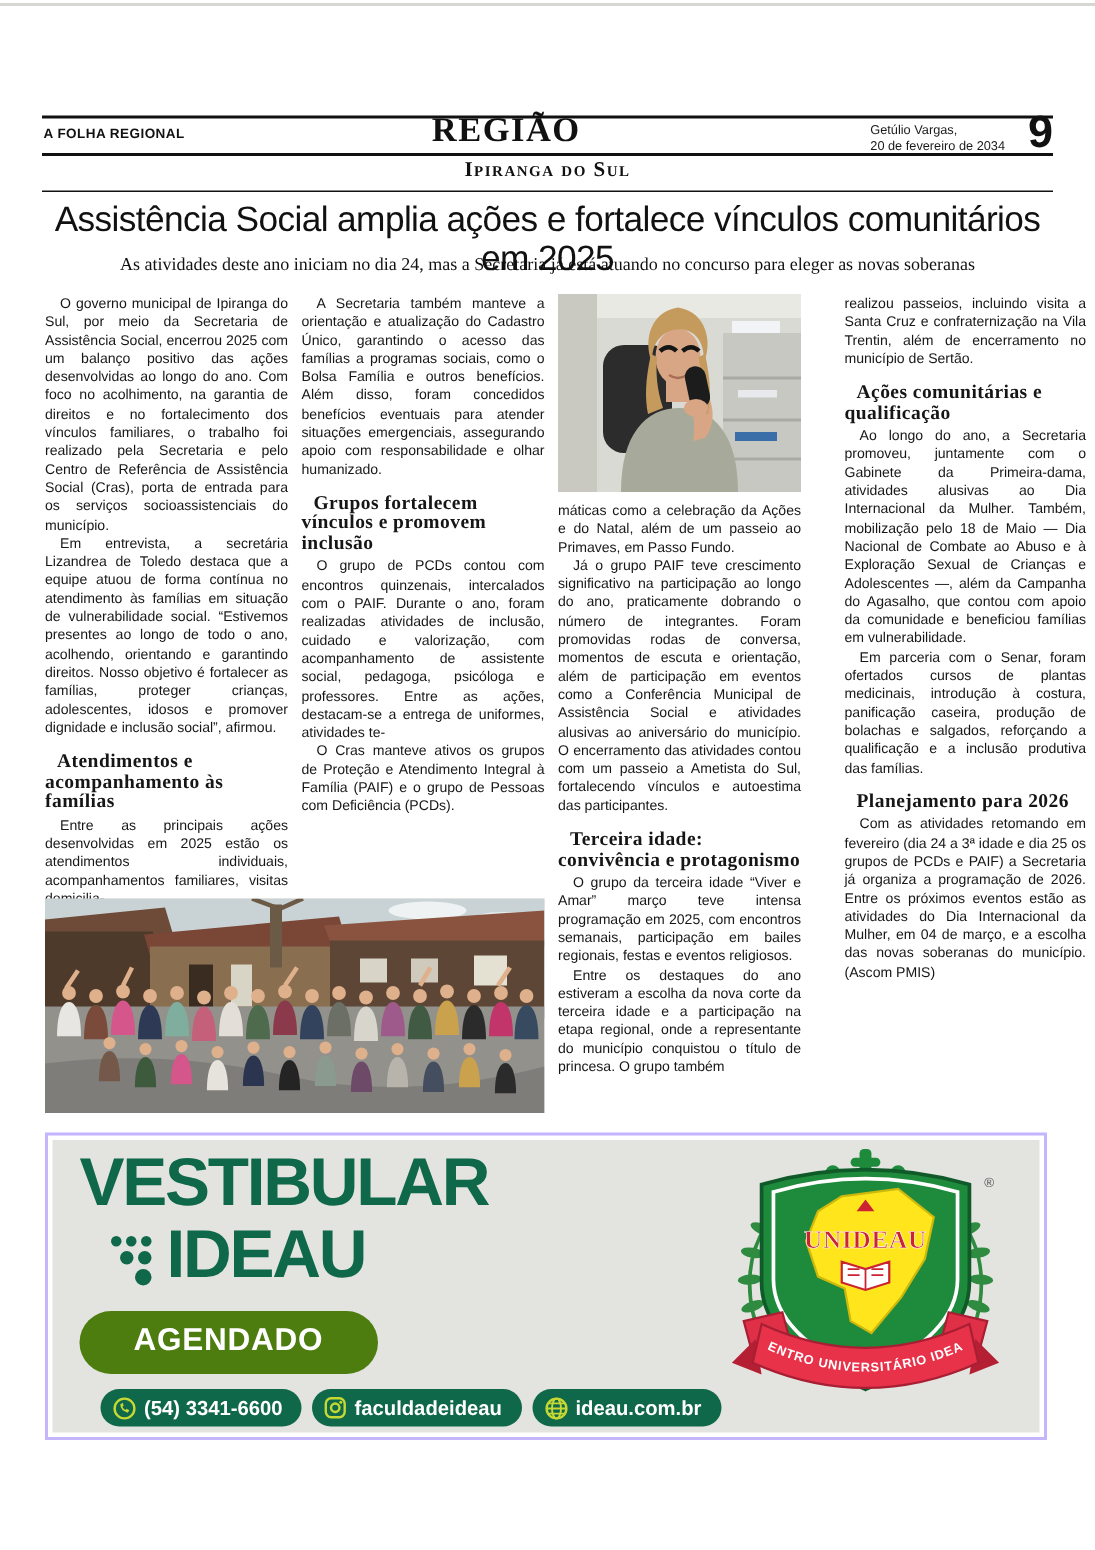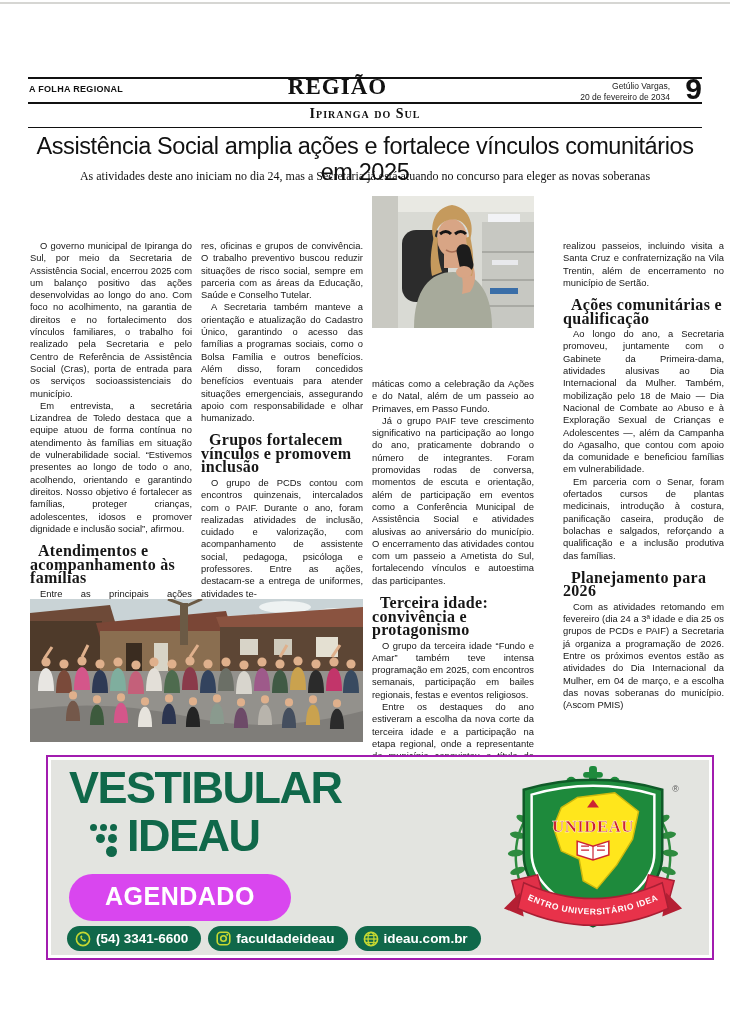--- a/index.html
+++ b/index.html
@@ -12,67 +12,67 @@
   .hairline{position:absolute;background:#111;}
   .top-scanline{position:absolute;left:0;top:2px;width:730px;height:2px;background:#d6d6d3;}
 
   
   .rule-a{left:28px;top:77px;width:674px;height:2px;}
   .rule-b{left:28px;top:102px;width:674px;height:2px;}
   .rule-c{left:28px;top:127px;width:674px;height:1px;}
   .pub-name{left:29px;top:84px;font-size:9px;font-weight:700;letter-spacing:.3px;}
   .section-title{left:0;top:74px;width:675px;text-align:center;
     font-family:"Liberation Serif",serif;font-weight:700;font-size:23px;letter-spacing:1px;}
-  .dateline{top:81px;right:60px;text-align:right;font-size:8.5px;line-height:10.5px;color:#1a1a1a;}
+  .dateline{top:81px;right:60px;font-size:8.5px;line-height:10.5px;color:#1a1a1a;}
   .page-num{top:72px;right:28px;font-size:30px;font-weight:900;font-family:"Liberation Sans",sans-serif;}
   .community{left:0;top:106px;width:730px;text-align:center;
     font-family:"Liberation Serif",serif;font-variant:small-caps;font-weight:600;
     font-size:14px;letter-spacing:1px;}
 
   
   .headline{left:24px;top:133px;width:682px;text-align:center;
     font-size:23.5px;line-height:26px;font-weight:500;letter-spacing:-.4px;}
   .subhead{left:28px;top:169px;width:674px;text-align:center;
     font-family:"Liberation Serif",serif;font-size:12px;}
 
   
   .col{position:absolute;top:196px;width:162px;font-size:9.4px;line-height:12.3px;
-    text-align:justify;color:#161616;margin-top:44px;}
+    text-align:justify;color:#161616;}
   .col-1{left:30px;}
   .col-2{left:201px;}
   .col-3{left:372px;top:334px;}
   .col-4{left:563px;width:161px;}
   .col p{margin:0;text-indent:10px;}
   .col p.cont{text-indent:0;}
-  .sec{font-family:"Liberation Serif",serif;font-size:16px;line-height:13.5px;
+  .sec{font-family:"Liberation Serif",serif;font-size:13px;line-height:13.5px;
     font-weight:700;margin:9px 0 3px;text-indent:8px;letter-spacing:.3px;text-align:left;}
 
   
   .photo{position:absolute;overflow:hidden;background:#ccc;}
   .photo-secretary{left:372px;top:196px;width:162px;height:132px;}
   .photo-group{left:30px;top:599px;width:333px;height:143px;}
   .photo svg{display:block;width:100%;height:100%;}
 
   
-  .ad{left:30px;top:755px;width:668px;height:205px;border:2px solid #a21caf;
-    background:#fff;padding:3px;box-sizing:border-box;margin-left:16px;}
+  .ad{left:30px;top:755px;width:668px;height:205px;border:2px solid #c4b5fd;
+    background:#fff;padding:3px;box-sizing:border-box;}
   .ad-inner{position:relative;width:100%;height:100%;background:#e3e4e0;}
   .ad-title{position:absolute;font-weight:800;color:#10684a;letter-spacing:-1.5px;
     font-size:45px;line-height:45px;font-family:"Liberation Sans",sans-serif;}
   .ad-title1{left:18px;top:5px;}
   .ad-title2{left:76px;top:53px;}
   .ad-dots{position:absolute;left:20px;top:64px;width:46px;display:flex;flex-direction:column;gap:3px;align-items:flex-end;}
   .ad-dots .dr{display:flex;gap:3px;justify-content:flex-end;}
   .ad-dots i{display:block;border-radius:50%;background:#10684a;}
   .ad-dots .d1 i{width:7px;height:7px;}
   .ad-dots .d2 i{width:9px;height:9px;}
   .ad-dots .d3 i{width:11px;height:11px;}
-  .ad-badge{position:absolute;left:18px;top:114px;background:#d946ef;color:#fff;
-    font-size:25px;font-weight:800;letter-spacing:.5px;padding:8px 36px 10px;border-radius:30px;}
-  .ad-contacts{position:absolute;left:16px;top:166px;display:flex;gap:7px;}
+  .ad-badge{position:absolute;left:18px;top:114px;background:#4d7c0f;color:#fff;
+    font-size:21px;font-weight:800;letter-spacing:.5px;padding:8px 36px 10px;border-radius:30px;}
+  .ad-contacts{position:absolute;left:32px;top:166px;display:flex;gap:7px;}
   .pill{background:#10684a;color:#fff;border-radius:14px;height:25px;display:flex;
     align-items:center;gap:5px;padding:0 13px 0 8px;font-weight:700;font-size:13.5px;white-space:nowrap;}
   .pill svg{display:block;}
   .crest{position:absolute;right:14px;top:0;width:204px;height:193px;}
   .crest svg{display:block;width:100%;height:100%;}
 </style>
 </head>
 <body>
 
 <div class="page">
@@ -95,21 +95,20 @@
   <div class="abs subhead">As atividades deste ano iniciam no dia 24, mas a Secretaria já está atuando no concurso para eleger as novas soberanas</div>
 
   <div class="col col-1">
     <p>O governo municipal de Ipiranga do Sul, por meio da Secretaria de Assistência Social, encerrou 2025 com um balanço positivo das ações desenvolvidas ao longo do ano. Com foco no acolhimento, na garantia de direitos e no fortalecimento dos vínculos familiares, o trabalho foi realizado pela Secretaria e pelo Centro de Referência de Assistência Social (Cras), porta de entrada para os serviços socioassistenciais do município.</p>
     <p>Em entrevista, a secretária Lizandrea de Toledo destaca que a equipe atuou de forma contínua no atendimento às famílias em situação de vulnerabilidade social. “Estivemos presentes ao longo de todo o ano, acolhendo, orientando e garantindo direitos. Nosso objetivo é fortalecer as famílias, proteger crianças, adolescentes, idosos e promover dignidade e inclusão social”, afirmou.</p>
     <h3 class="sec">Atendimentos e acompanhamento às famílias</h3>
     <p>Entre as principais ações desenvolvidas em 2025 estão os atendimentos individuais, acompanhamentos familiares, visitas domicilia-</p>
   </div>
 
   <div class="col col-2">
-    <p class="cont">res, oficinas e grupos de convivência. O trabalho preventivo buscou reduzir situações de risco social, sempre em parceria com as áreas da Educação, Saúde e Conselho Tutelar.</p>
     <p>A Secretaria também manteve a orientação e atualização do Cadastro Único, garantindo o acesso das famílias a programas sociais, como o Bolsa Família e outros benefícios. Além disso, foram concedidos benefícios eventuais para atender situações emergenciais, assegurando apoio com responsabilidade e olhar humanizado.</p>
     <h3 class="sec">Grupos fortalecem vínculos e promovem inclusão</h3>
     <p>O grupo de PCDs contou com encontros quinzenais, intercalados com o PAIF. Durante o ano, foram realizadas atividades de inclusão, cuidado e valorização, com acompanhamento de assistente social, pedagoga, psicóloga e professores. Entre as ações, destacam-se a entrega de uniformes, atividades te-</p>
     <p>O Cras manteve ativos os grupos de Proteção e Atendimento Integral à Família (PAIF) e o grupo de Pessoas com Deficiência (PCDs).</p>
   </div>
 
   <div class="photo photo-secretary">
     <svg viewBox="0 0 162 132" preserveAspectRatio="none">
       <rect x="0" y="0" width="162" height="132" fill="#d9dad4"></rect>
       <rect x="0" y="0" width="162" height="16" fill="#e9e9e3"></rect>
@@ -135,21 +134,21 @@
         <rect x="86" y="48" width="14" height="28" rx="7" fill="#1c1c1c"></rect>
       </g>
       <ellipse cx="92" cy="76" rx="8" ry="6" fill="#d8a585"></ellipse>
     </svg>
   </div>
 
   <div class="col col-3">
     <p class="cont">máticas como a celebração da Ações e do Natal, além de um passeio ao Primaves, em Passo Fundo.</p>
     <p>Já o grupo PAIF teve crescimento significativo na participação ao longo do ano, praticamente dobrando o número de integrantes. Foram promovidas rodas de conversa, momentos de escuta e orientação, além de participação em eventos como a Conferência Municipal de Assistência Social e atividades alusivas ao aniversário do município. O encerramento das atividades contou com um passeio a Ametista do Sul, fortalecendo vínculos e autoestima das participantes.</p>
     <h3 class="sec">Terceira idade: convivência e protagonismo</h3>
-    <p>O grupo da terceira idade “Fundo e Amar” também teve intensa programação em 2025, com encontros semanais, participação em bailes regionais, festas e eventos religiosos.</p>
+    <p>O grupo da terceira idade “Viver e Amar” março teve intensa programação em 2025, com encontros semanais, participação em bailes regionais, festas e eventos religiosos.</p>
     <p>Entre os destaques do ano estiveram a escolha da nova corte da terceira idade e a participação na etapa regional, onde a representante do município conquistou o título de princesa. O grupo também</p>
   </div>
 
   <div class="col col-4">
     <p class="cont">realizou passeios, incluindo visita a Santa Cruz e confraternização na Vila Trentin, além de encerramento no município de Sertão.</p>
     <h3 class="sec">Ações comunitárias e qualificação</h3>
     <p>Ao longo do ano, a Secretaria promoveu, juntamente com o Gabinete da Primeira-dama, atividades alusivas ao Dia Internacional da Mulher. Também, mobilização pelo 18 de Maio — Dia Nacional de Combate ao Abuso e à Exploração Sexual de Crianças e Adolescentes —, além da Campanha do Agasalho, que contou com apoio da comunidade e beneficiou famílias em vulnerabilidade.</p>
     <p>Em parceria com o Senar, foram ofertados cursos de plantas medicinais, introdução à costura, panificação caseira, produção de bolachas e salgados, reforçando a qualificação e a inclusão produtiva das famílias.</p>
     <h3 class="sec">Planejamento para 2026</h3>
     <p>Com as atividades retomando em fevereiro (dia 24 a 3ª idade e dia 25 os grupos de PCDs e PAIF) a Secretaria já organiza a programação de 2026. Entre os próximos eventos estão as atividades do Dia Internacional da Mulher, em 04 de março, e a escolha das novas soberanas do município. (Ascom PMIS)</p>

